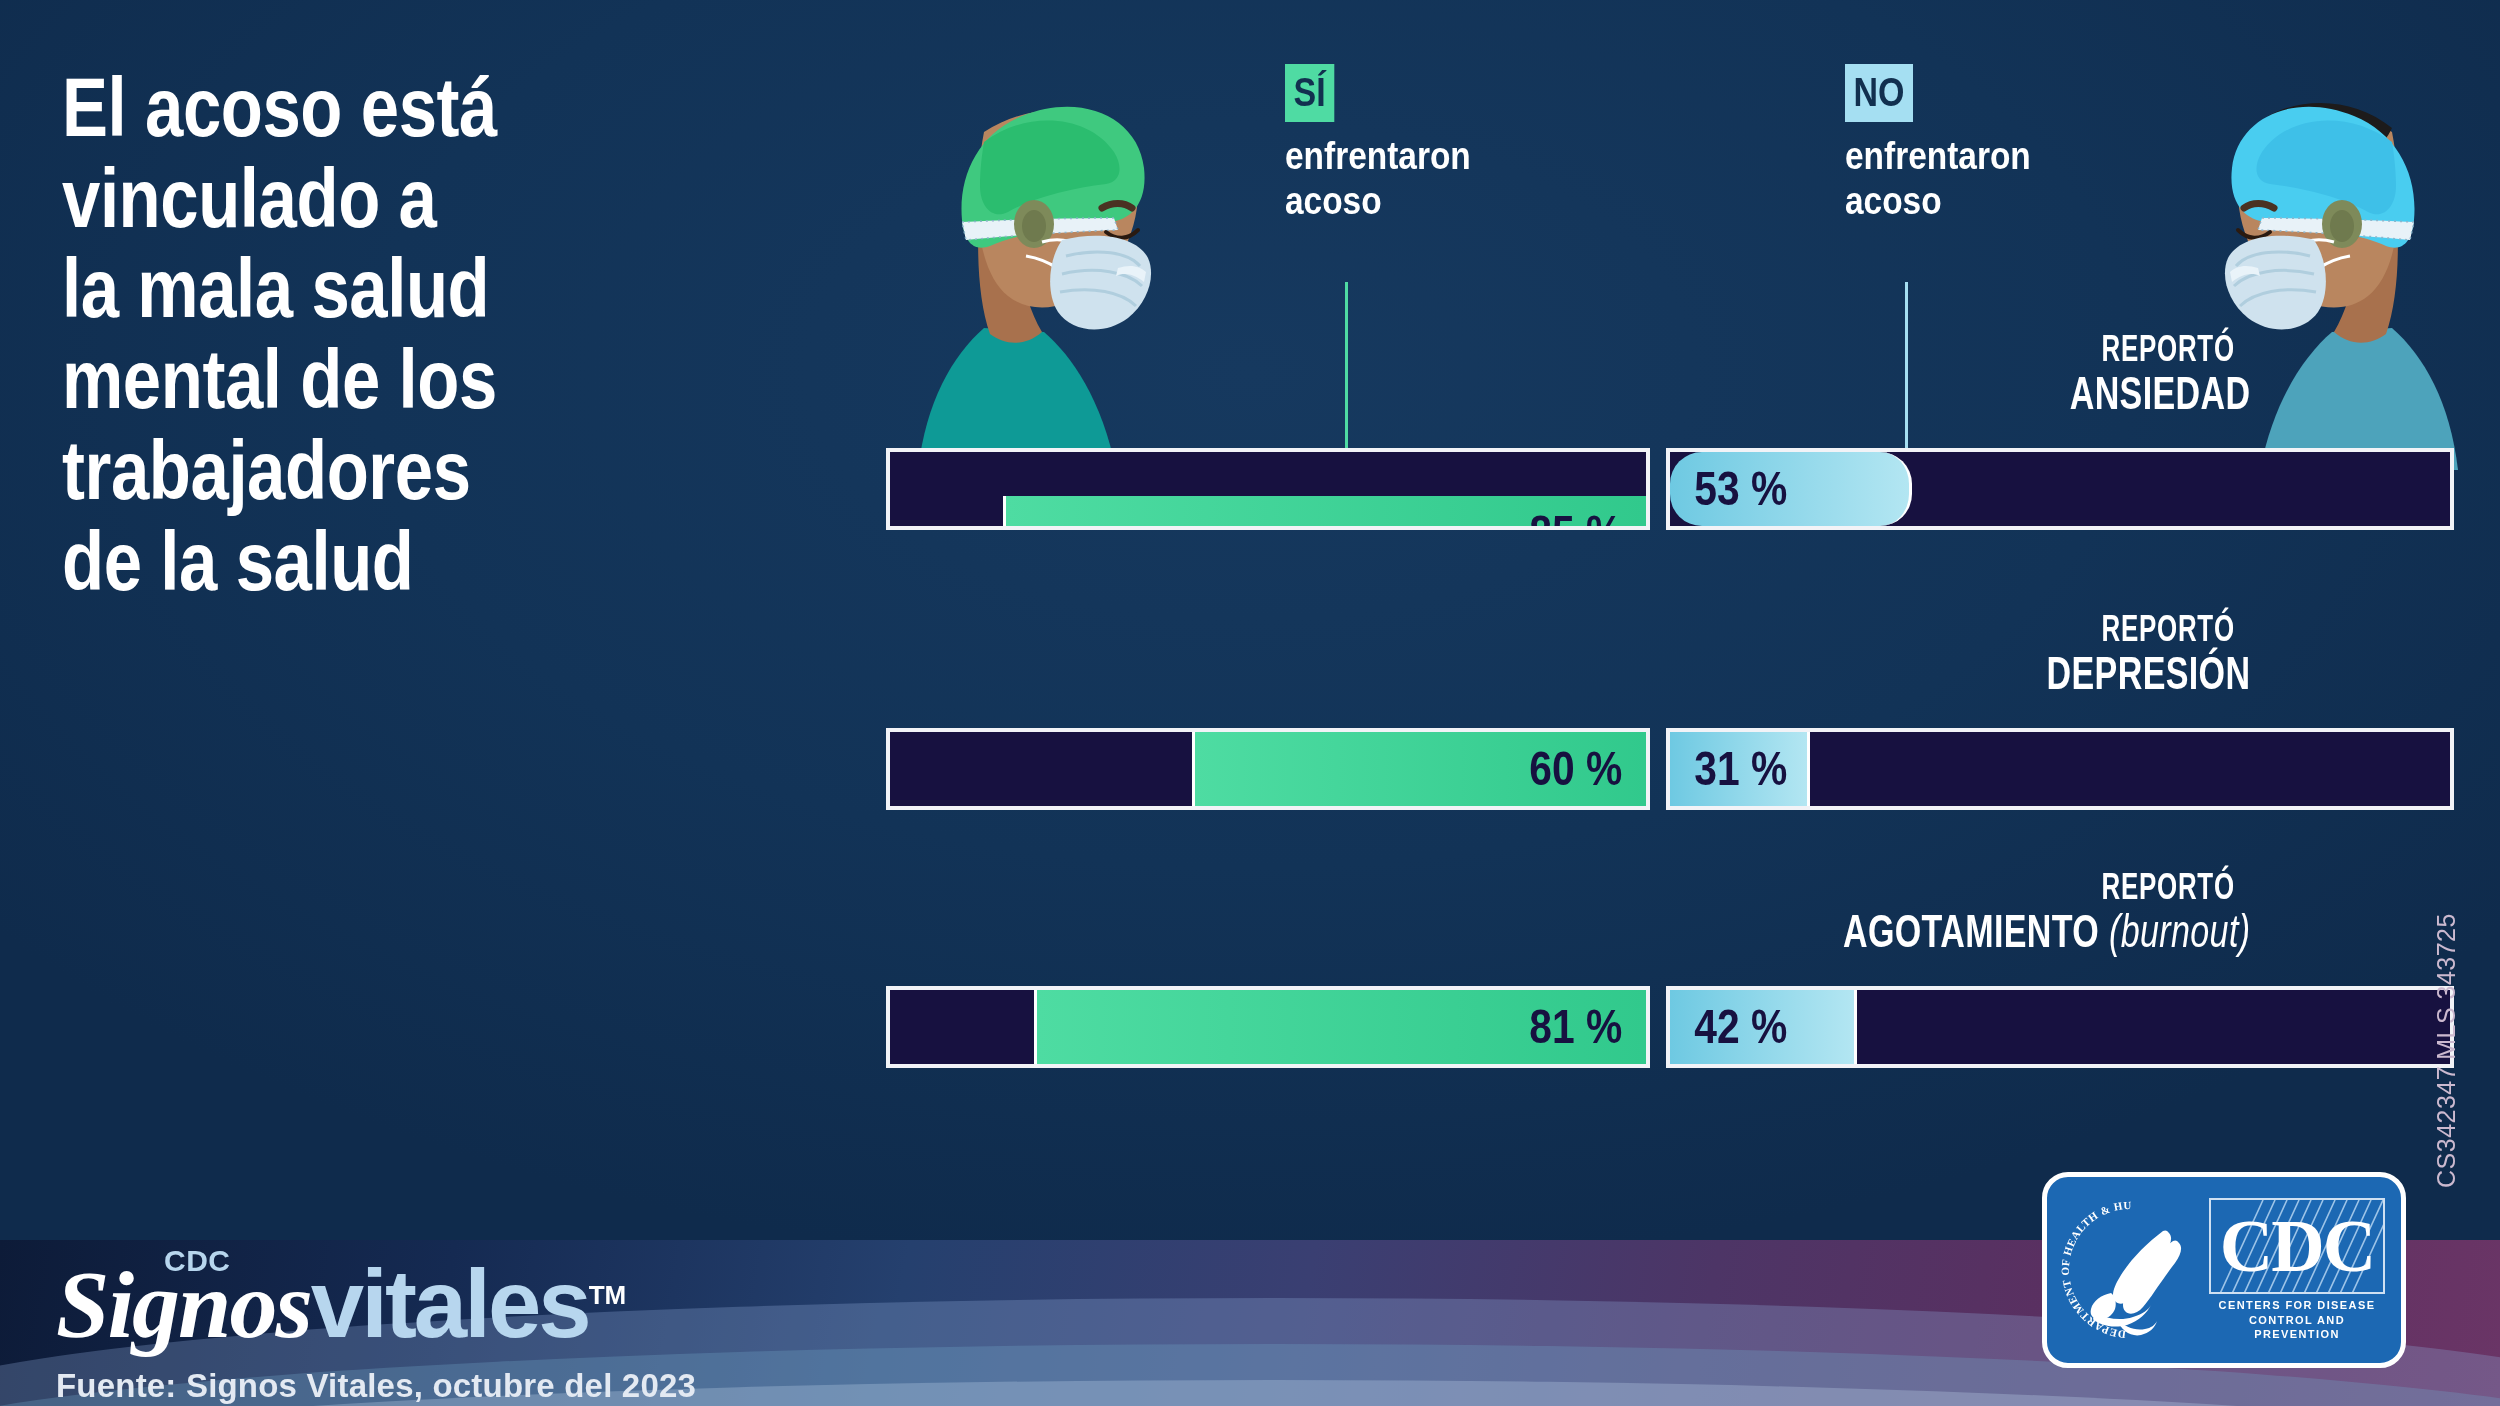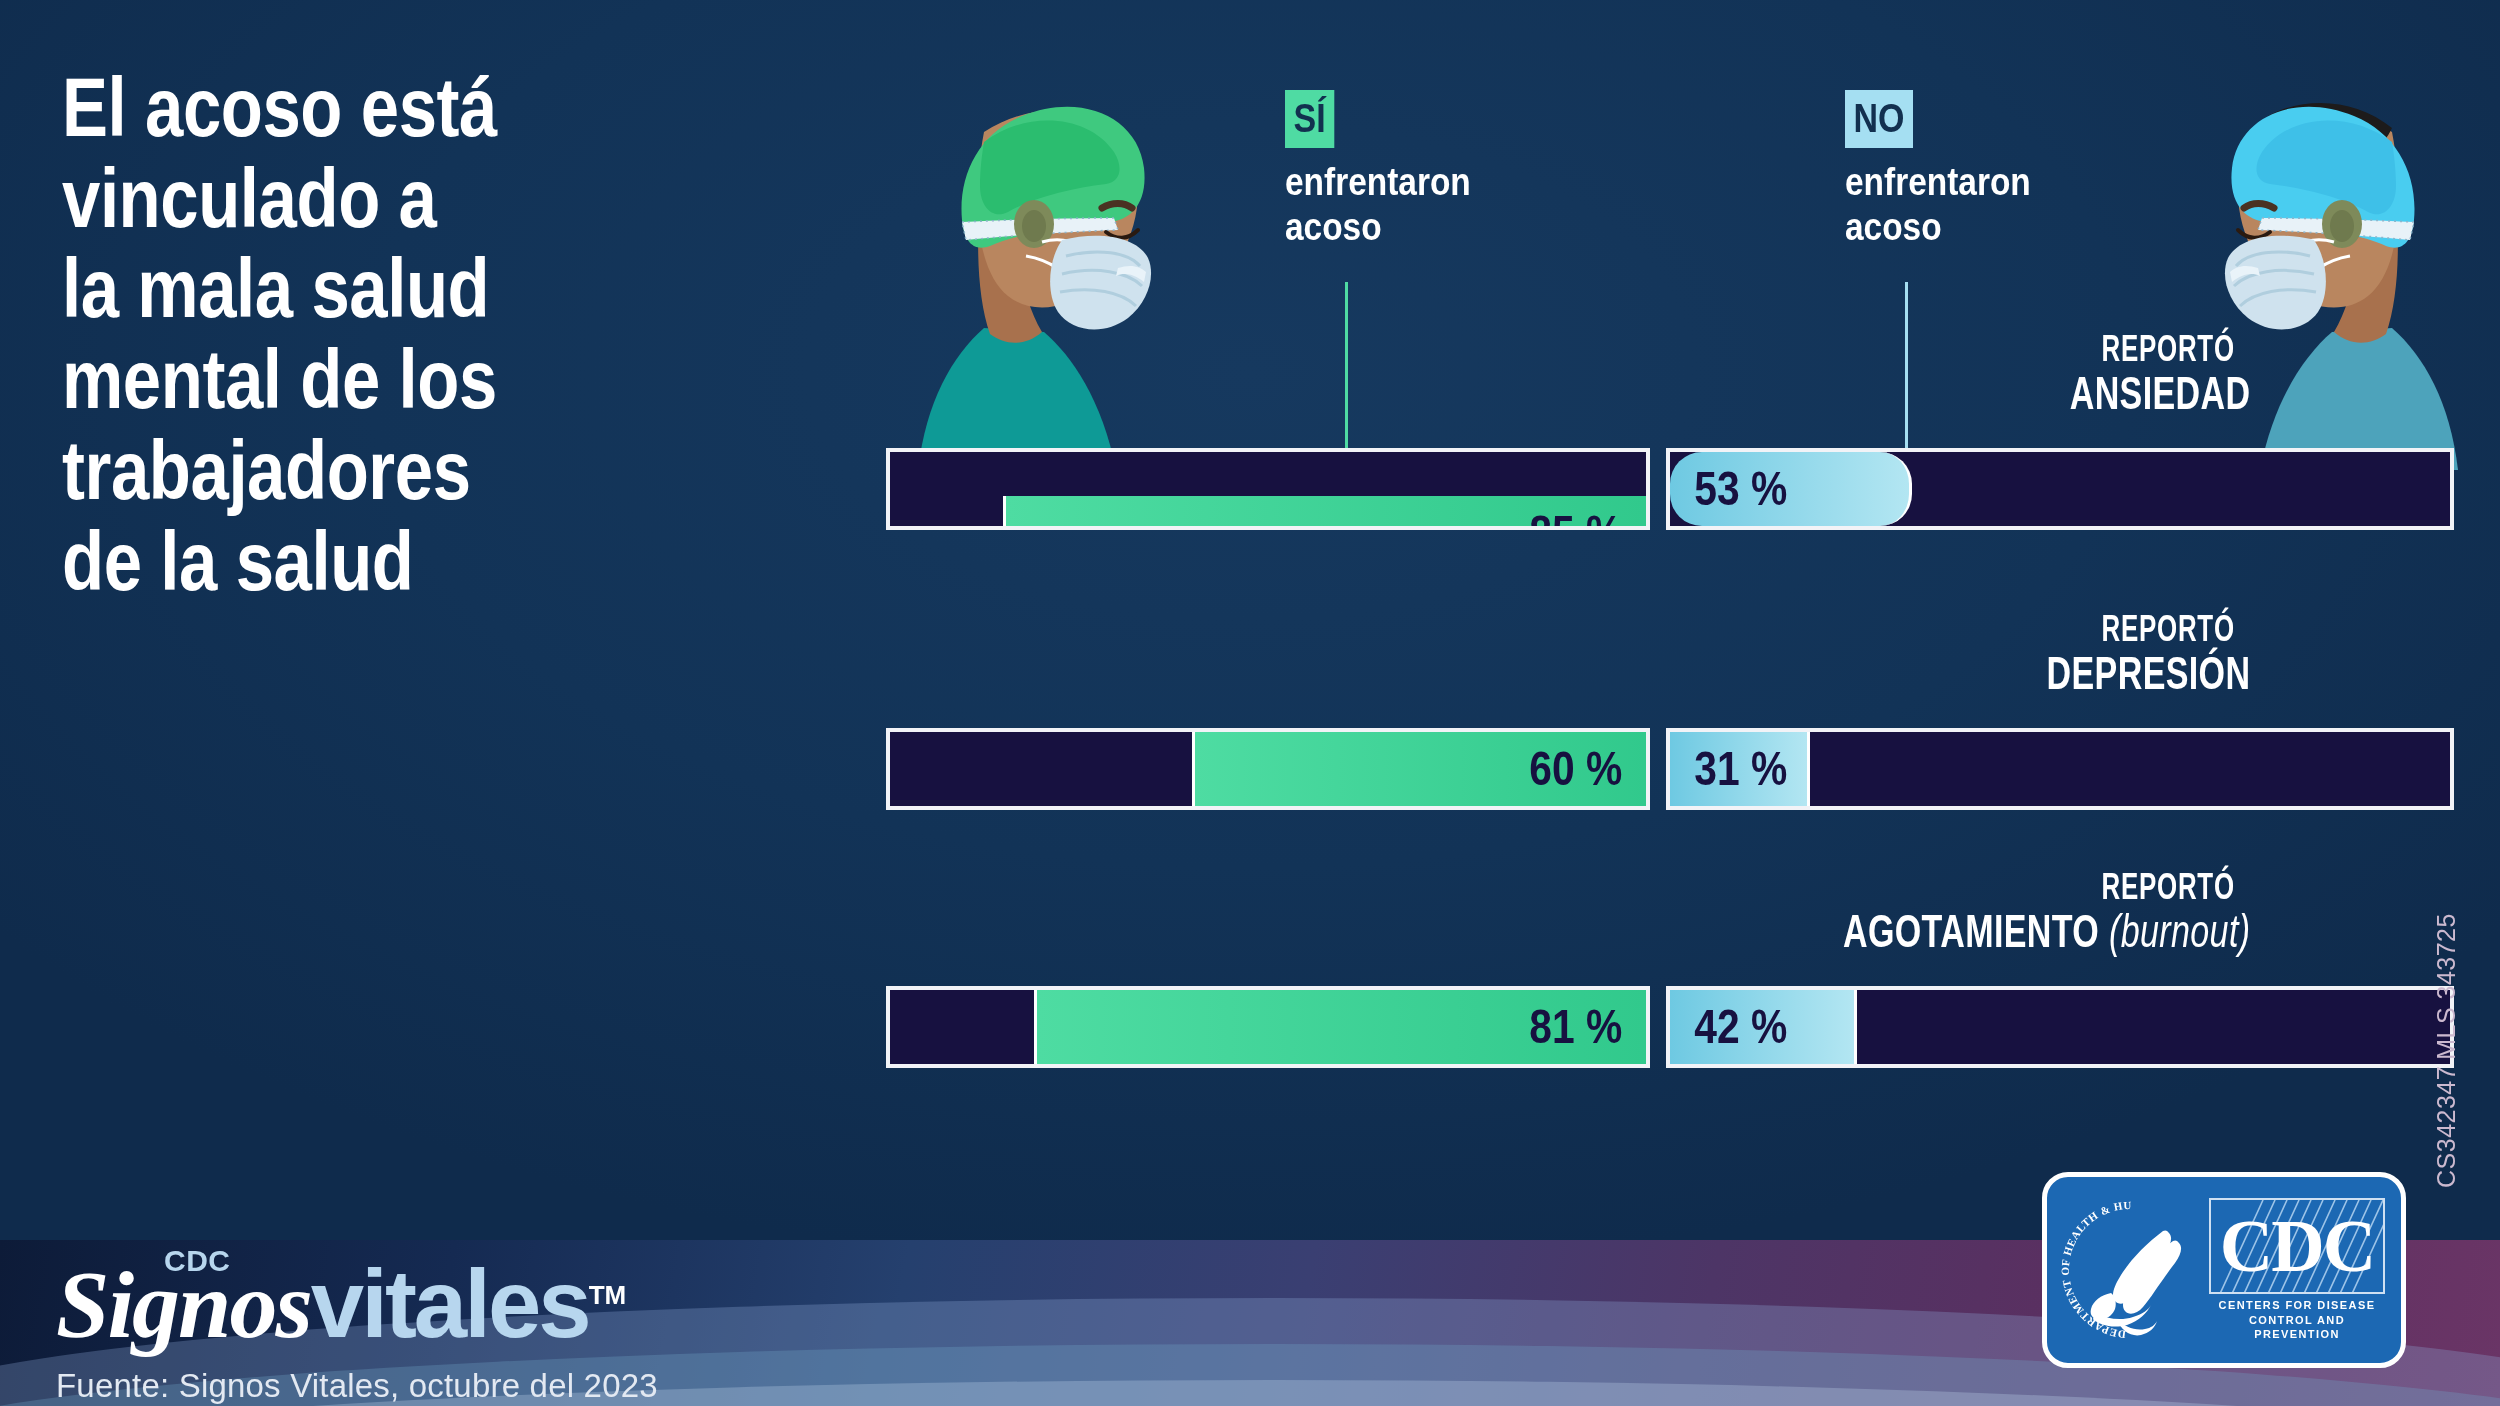--- a/index.html
+++ b/index.html
@@ -36,21 +36,21 @@
     line-height: 1.08;
     letter-spacing: -0.5px;
     transform: scaleX(0.82);
     transform-origin: left top;
   }
   #headline .hl-line { display: block; white-space: nowrap; }
 
   
   .legend {
     position: absolute;
-    top: 90px;
+    top: 64px;
   }
   .legend-chip {
     display: inline-block;
     color: #12304f;
     font-weight: 700;
     font-size: 40px;
     line-height: 1;
     padding: 8px 10px 10px 10px;
     transform: scaleX(0.85);
     transform-origin: left top;
@@ -229,21 +229,21 @@
   #logo-tm {
     font-size: 26px;
     font-weight: 700;
     color: #ffffff;
     vertical-align: super;
   }
   #source-line {
     margin-top: 14px;
     color: #e3e9f2;
     font-size: 33px;
-    font-weight: 400;
+    font-weight: 700;
     letter-spacing: 0.2px;
   }
 
   #cdc-seal {
     position: absolute;
     left: 2042px;
     top: 1172px;
     width: 364px;
     height: 196px;
     background: #1c68b3;

